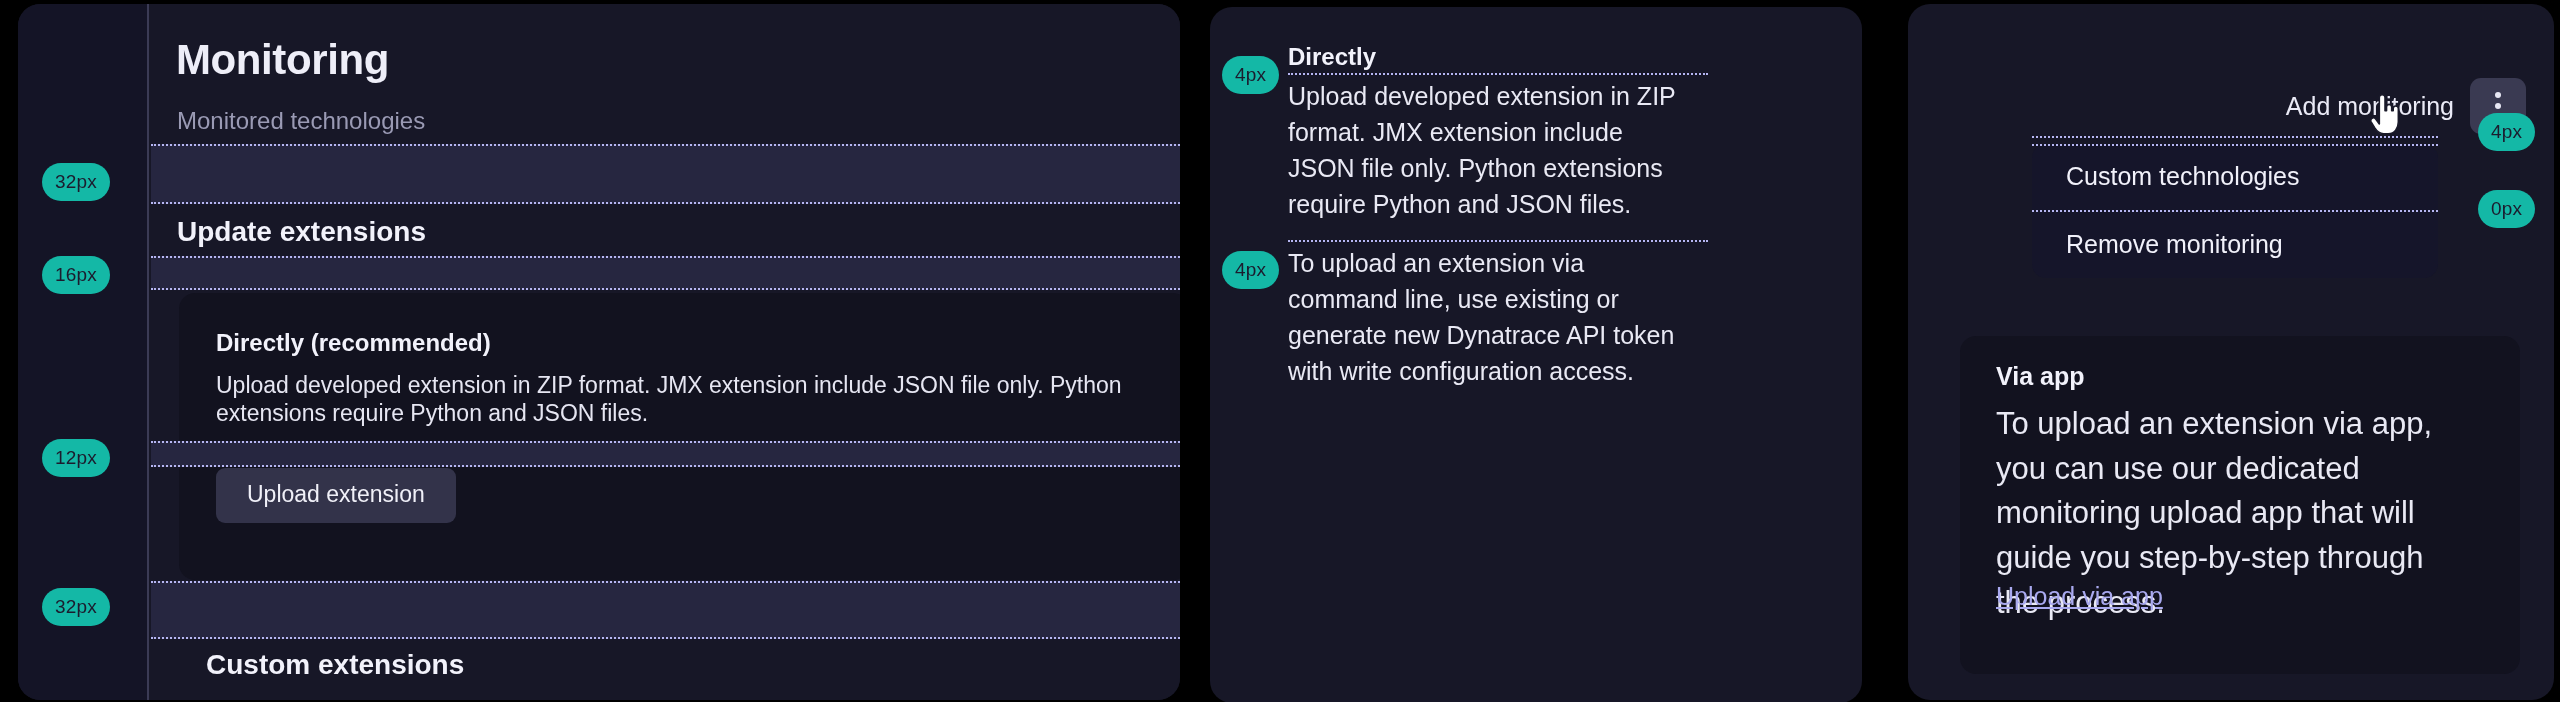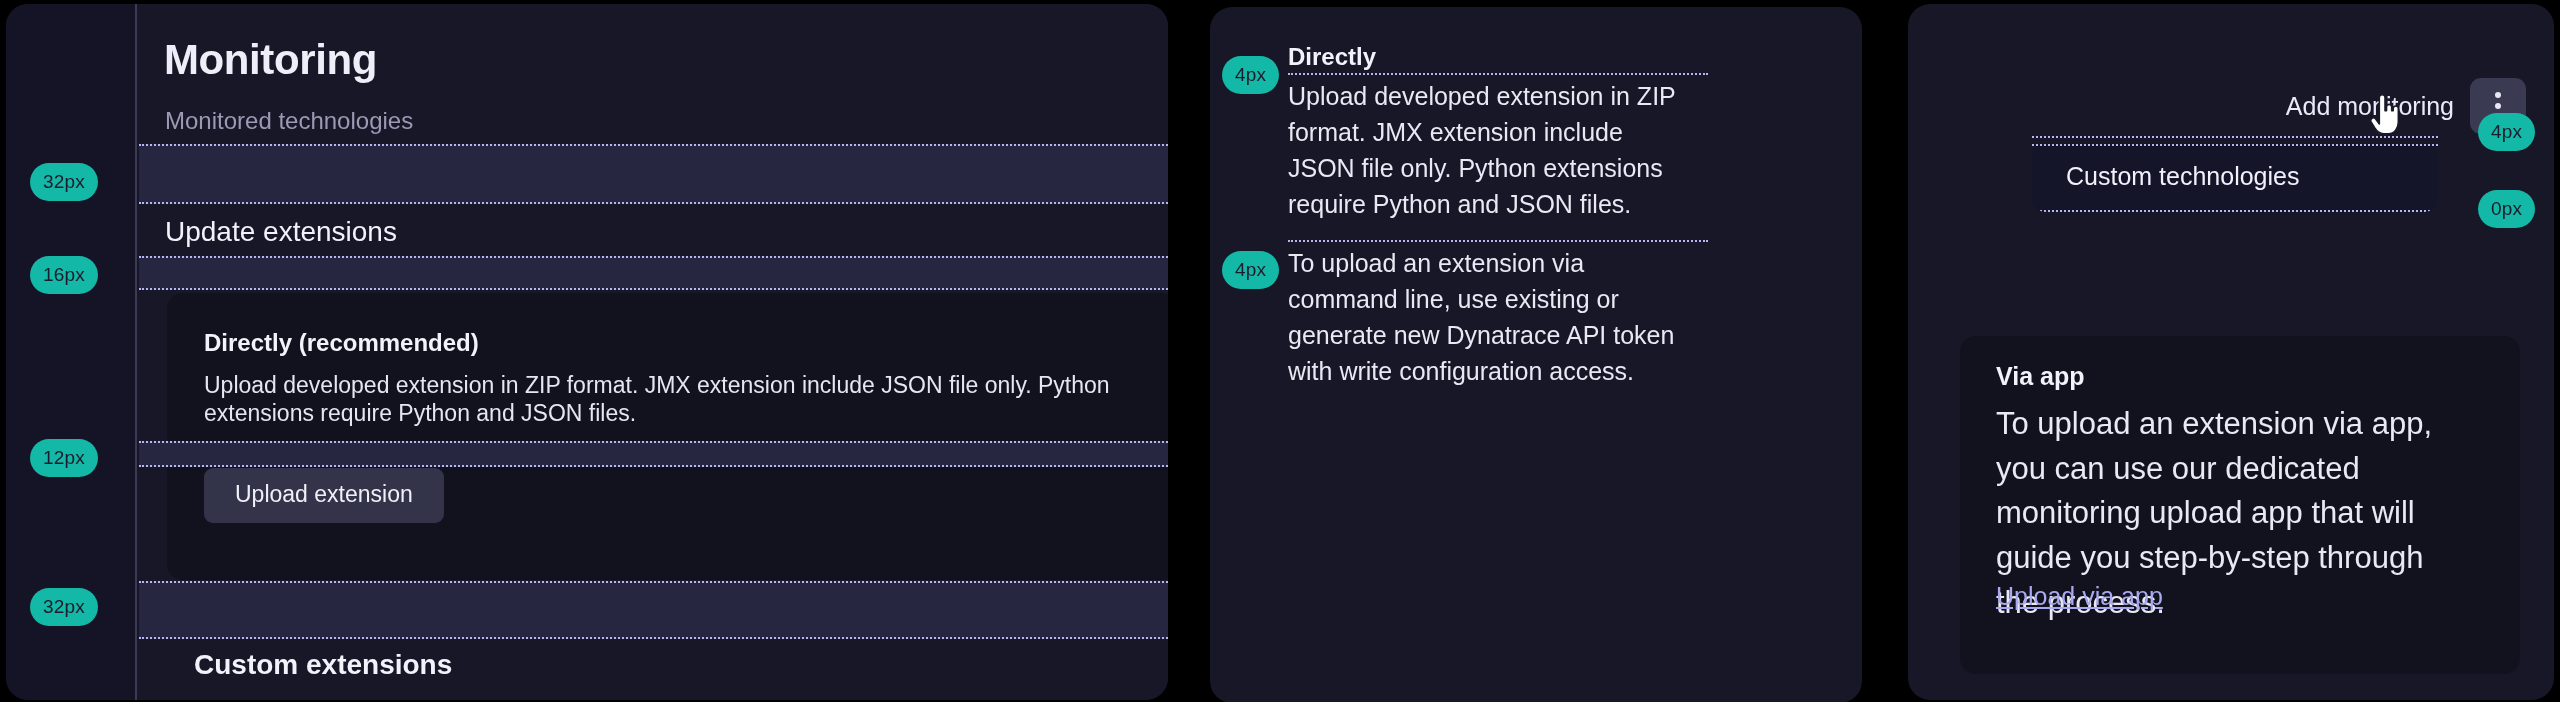--- a/index.html
+++ b/index.html
@@ -21,21 +21,21 @@
 
   
   .panel {
     position: absolute;
     background: #171727;
     border-radius: 22px;
     overflow: hidden;
   }
 
   
-  #panel-one { left: 6px;  top: 4px;  width: 1162px; height: 696px; }
+  #panel-one { left: 18px;  top: 4px;  width: 1162px; height: 696px; }
 
   .p1-gutter {
     position: absolute;
     left: 0; top: 0;
     width: 131px; height: 100%;
     background: #141426;
     border-right: 2px solid #3b3b55;
   }
 
   .p1-body {
@@ -81,21 +81,21 @@
   .p1-subtitle {
     position: absolute;
     left: 26px; top: 103px;
     font-size: 24px;
     color: #9a9ab4;
   }
   .p1-h2 {
     position: absolute;
     left: 26px; top: 212px;
     font-size: 28px;
-    font-weight: normal;
+    font-weight: bold;
     color: #f2f2fb;
   }
   .p1-h2-b {
     position: absolute;
     left: 26px; top: 645px;
     font-size: 28px;
     font-weight: bold;
     color: #f2f2fb;
     margin-left: 29px;
   }
@@ -344,20 +344,21 @@
       <a class="p3-link">Upload via app</a>
     </div>
   </div>
 
   <div class="menu-rule-top"></div>
   <div class="menu-rule-top2"></div>
 
   <div class="p3-menu">
     <div class="p3-menu-item">Custom technologies</div>
     <div class="menu-divider"></div>
+    <div class="p3-menu-item">Remove monitoring</div>
   </div>
 
   <svg class="cursor-hand" viewBox="0 0 24 30">
     <path d="M8 2.6c0-1.1.9-2 2-2s2 .9 2 2v9.4h1.1V9.3c0-1 .8-1.8 1.8-1.8s1.8.8 1.8 1.8V12h1.1v-1.6c0-1 .8-1.8 1.8-1.8s1.8.8 1.8 1.8V20c0 4.2-2.6 8.2-7.1 8.2H11c-3.1 0-4.6-1.6-6.2-4.1L2.2 19.8c-.5-.9-.2-2 .7-2.5.9-.5 2-.2 2.5.6L8 21.3V2.6z" fill="#ffffff" stroke="#1a1a2a" stroke-width="1.1" stroke-linejoin="round"></path>
   </svg>
 
   <div class="pill" style="left:2478px; top:113px;">4px</div>
   <div class="pill" style="left:2478px; top:190px;">0px</div>
 
 </div>

